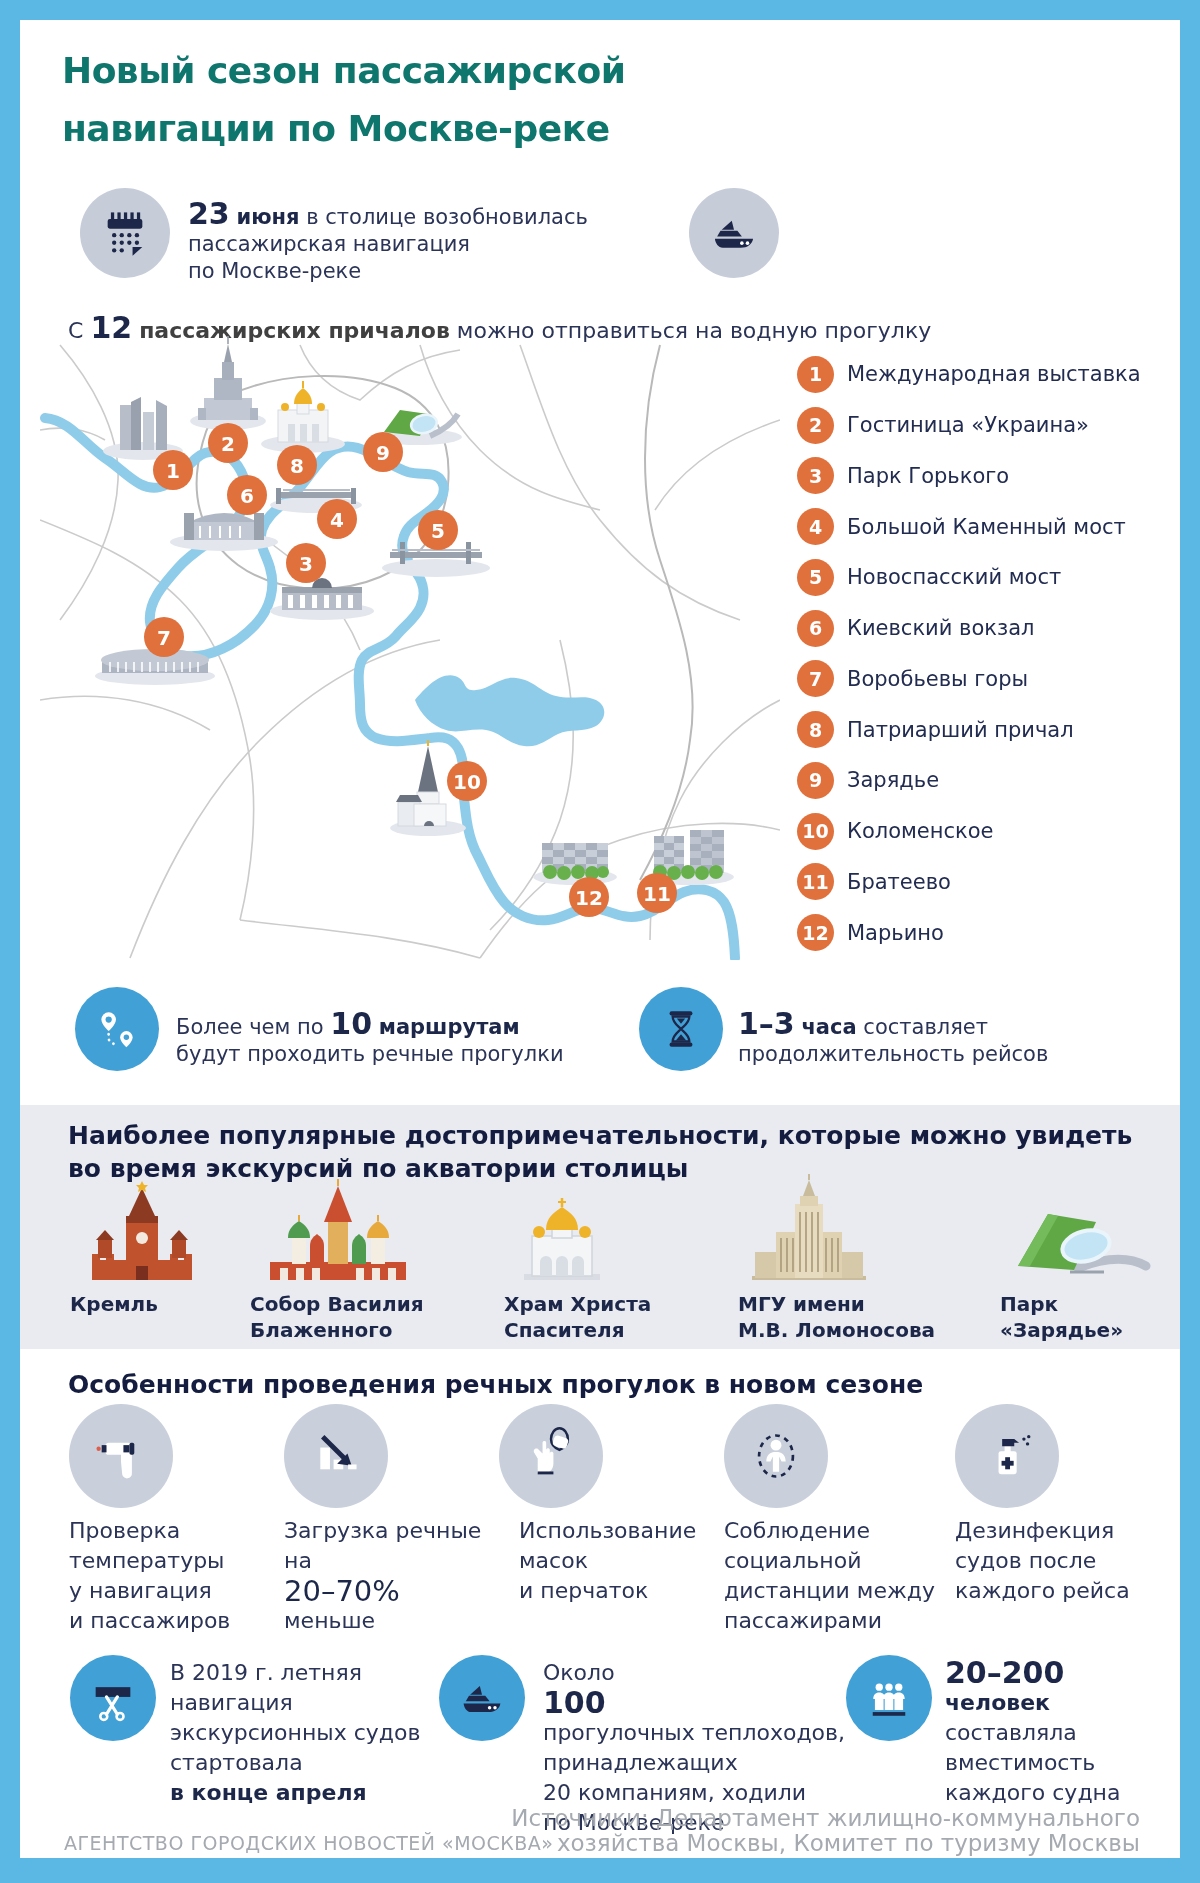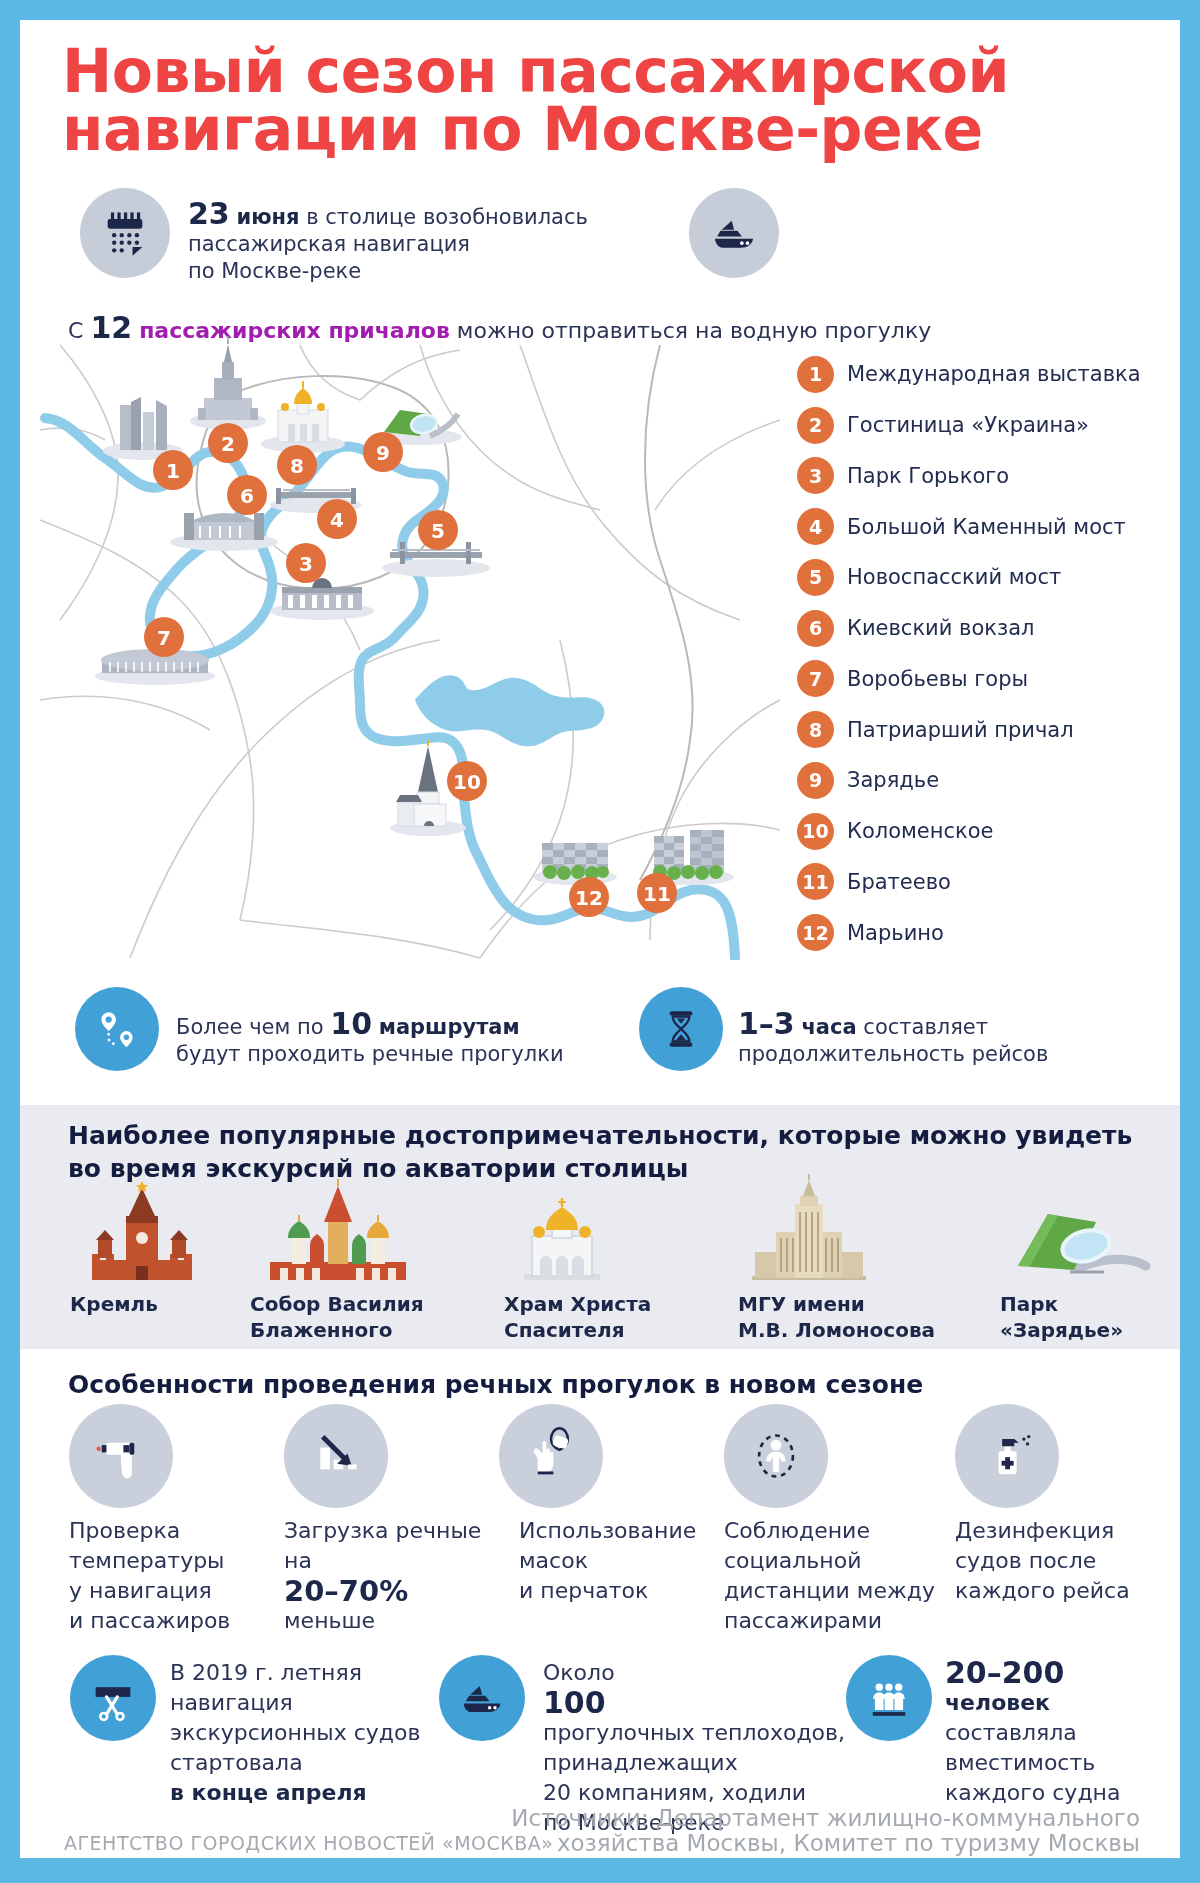--- a/index.html
+++ b/index.html
@@ -3,57 +3,57 @@
 <meta charset="utf-8">
 <style>
   * { margin:0; padding:0; box-sizing:border-box; }
   html,body { background:#e8e8e8; }
   body { font-family:"DejaVu Sans","Liberation Sans",sans-serif; color:#2b3457; }
   .page { position:relative; width:1200px; height:1883px; background:#5BB7E3; margin:0 auto; overflow:hidden; }
   .content { position:absolute; left:20px; top:20px; width:1160px; height:1838px; background:#ffffff; }
   .abs { position:absolute; }
 
   
-  .title { left:42px; top:22px; font-size:60px; line-height:58px; font-weight:bold; color:#ef4444; letter-spacing:-0.5px; }
+  .title { left:42px; top:22px; font-size:36px; line-height:58px; font-weight:bold; color:#0f766e; letter-spacing:-0.5px; }
 
   
   .circle { border-radius:50%; display:flex; align-items:center; justify-content:center; }
   .c-gray { background:#C6CDD9; }
   .c-gray2 { background:#C9D0DB; }
   .c-blue { background:#41A0D5; }
 
   .stat-text { font-size:21px; line-height:27px; color:#2b3457; }
   .stat-text .big { font-size:30px; font-weight:bold; color:#1C2749; }
   .stat-text b { color:#1C2749; }
 
   
   .map-head { left:48px; top:290px; font-size:22px; color:#2b3457; }
   .map-head .big { font-size:30px; font-weight:bold; color:#1C2749; }
-  .map-head b { color:#a21caf; }
+  .map-head b { color:#404040; }
 
   
   .legend { left:777px; top:329px; list-style:none; }
   .legend li { height:50.75px; display:flex; align-items:center; }
   .legend .lnum { width:37px; height:37px; border-radius:50%; background:#E0713C; color:#fff;
                   font-size:19px; font-weight:bold; display:flex; align-items:center; justify-content:center; flex:0 0 37px;}
   .legend .llab { margin-left:13px; font-size:21px; color:#222c50; white-space:nowrap; }
 
   
   .band { left:0; top:1085px; width:1160px; height:244px; background:#E9EBF0; }
   .band-head { left:48px; top:1099px; font-size:25px; line-height:33px; font-weight:bold; color:#141D3F; }
   .landmark { top:1152px; width:215px; }
   .lm-icon { height:112px; display:flex; align-items:flex-end; }
   .lm-label { margin-top:7px; font-size:20px; line-height:26px; font-weight:bold; color:#1C2749; }
 
   
   .feat-head { left:48px; top:1350px; font-size:25px; font-weight:bold; color:#141D3F; }
   .feat-circle { width:104px; height:104px; top:1384px; }
   .feat-label { top:1496px; font-size:22px; line-height:30px; color:#2b3457; }
   .feat-label span { display:block; white-space:nowrap; }
-  .feat-label .big { font-size:29px; font-weight:bold; color:#1C2749; }
+  .feat-label .big { font-size:29px; font-weight:normal; color:#1C2749; }
 
   
   .bstat-circle { width:86px; height:86px; top:1635px; }
   .bstat-text { top:1638px; font-size:22px; line-height:30px; color:#2b3457; }
   .bstat-text span { display:block; white-space:nowrap; }
   .bstat-text .big { font-size:30px; font-weight:bold; color:#1C2749; }
   .bstat-text b { color:#1C2749; }
 
   
   .footer-left { left:44px; top:1812px; font-size:19px; color:#A5A9B0; letter-spacing:0.5px; }

